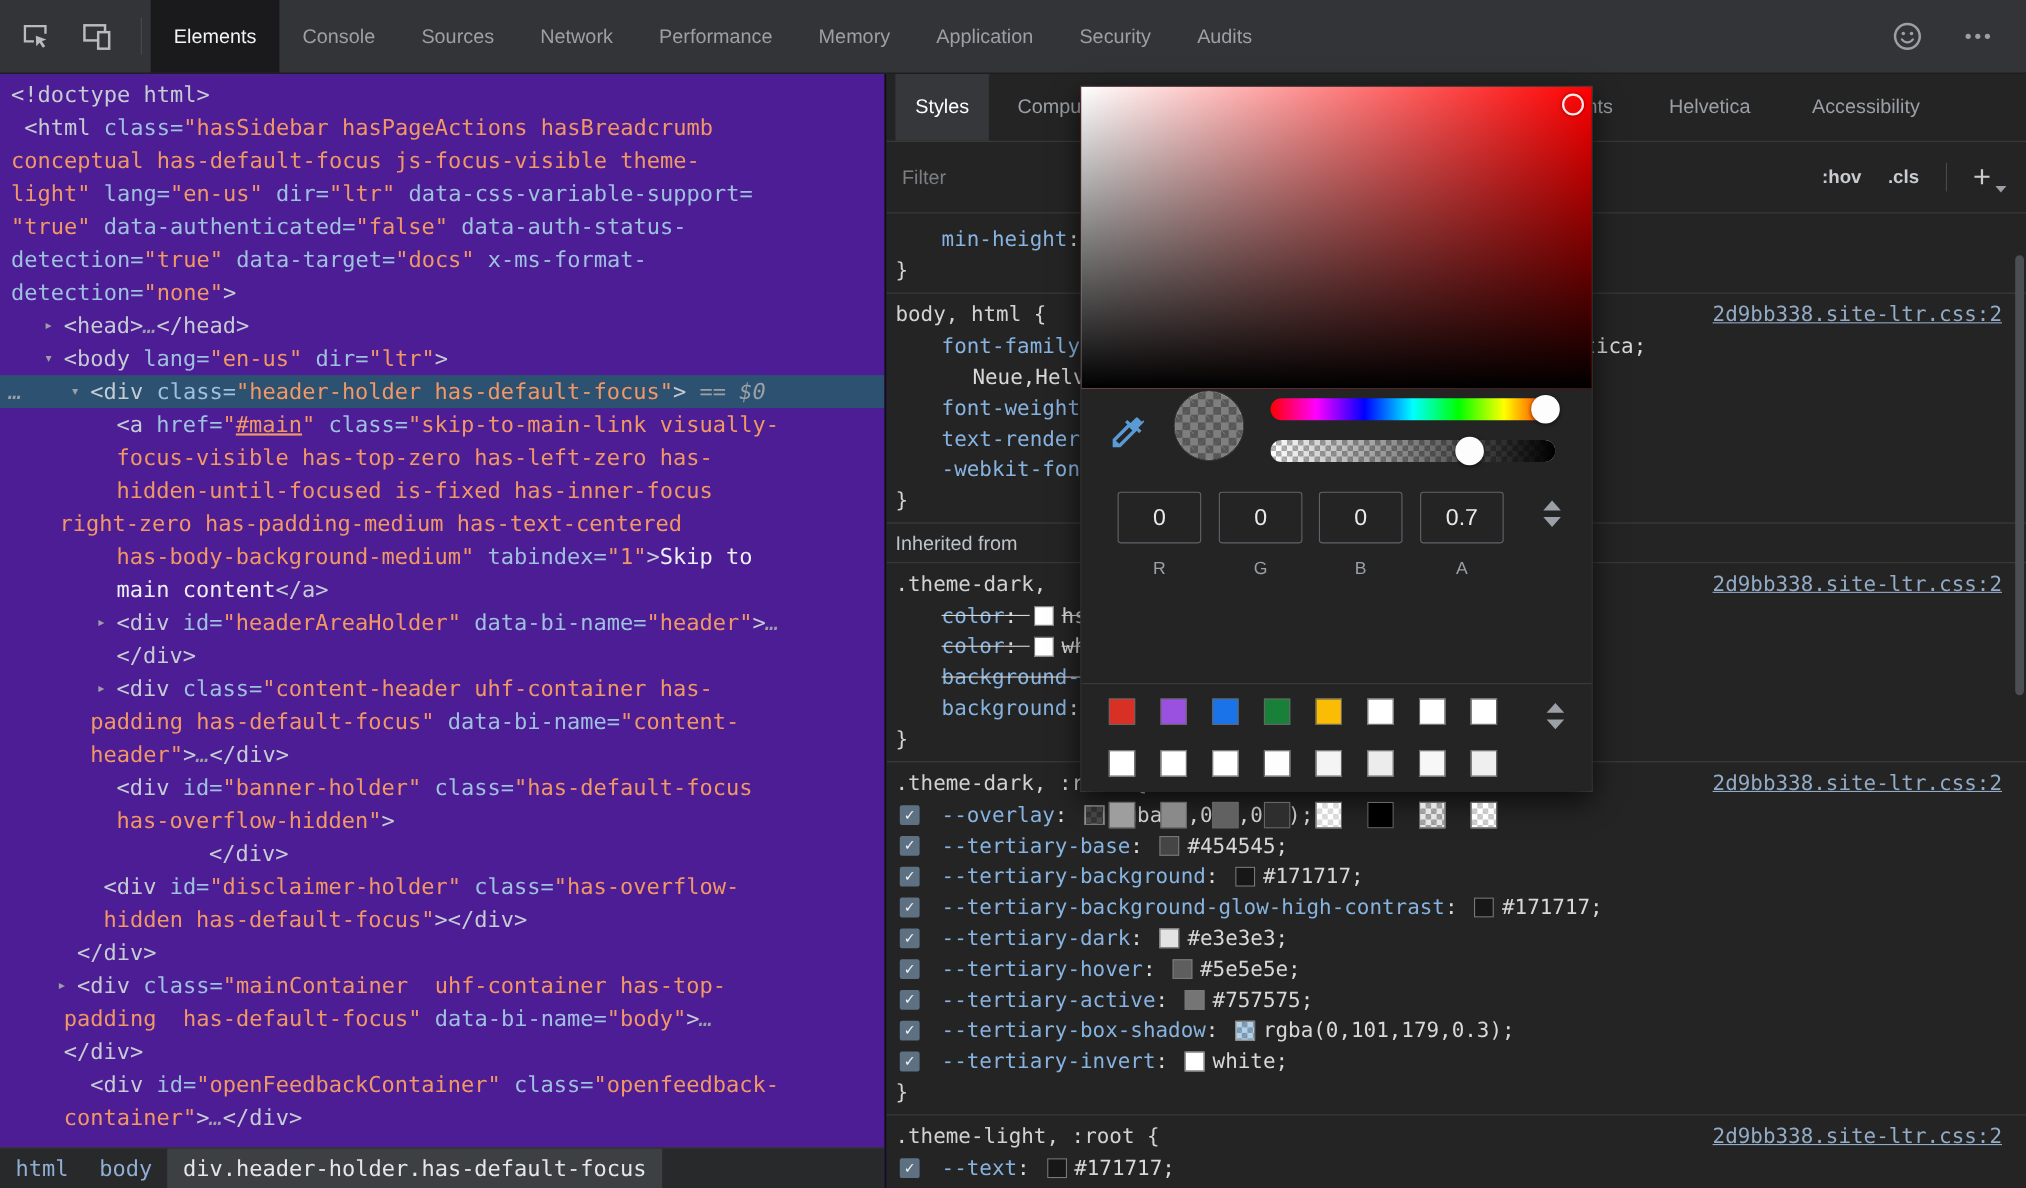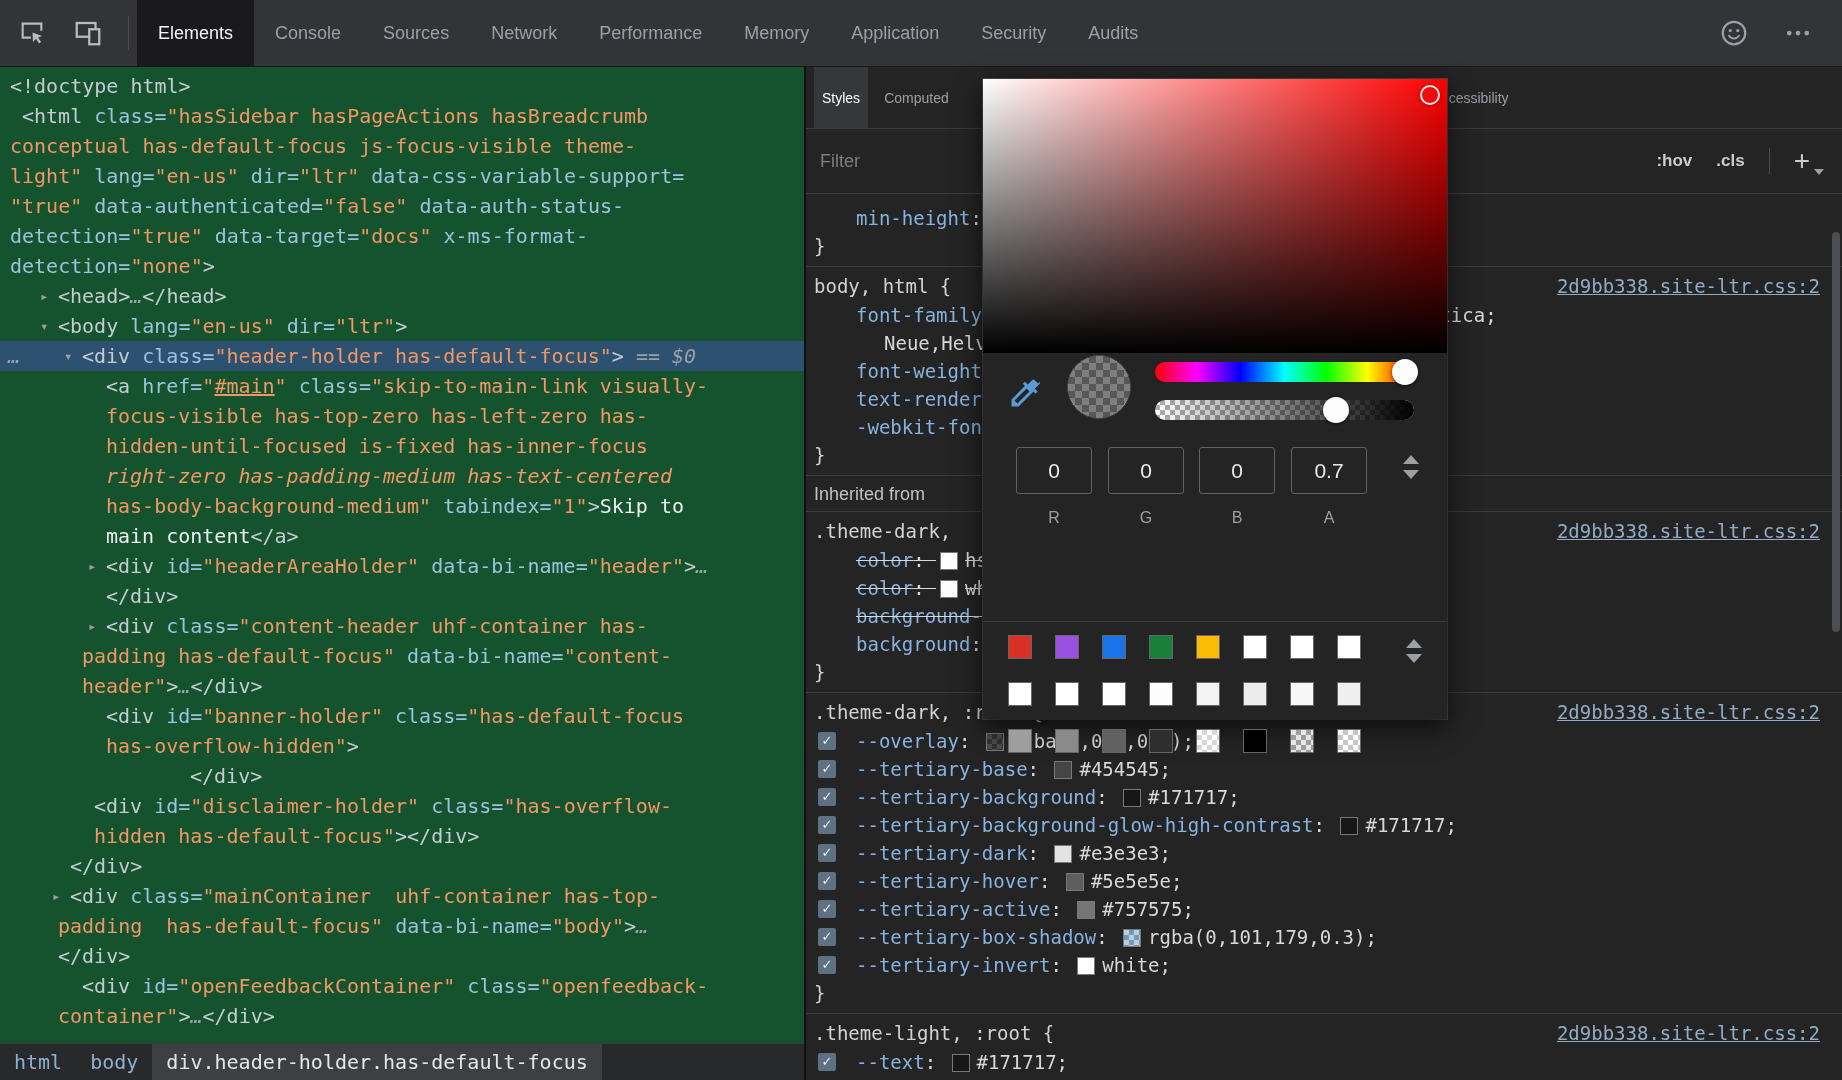--- a/index.html
+++ b/index.html
@@ -12,42 +12,42 @@
   .toolbar-icons{display:flex;align-items:center;padding:0 10px;gap:12px}
   .icon-btn{width:44px;height:44px;display:flex;align-items:center;justify-content:center;border-radius:3px}
   .toolbar-sep{width:1px;background:#4a4a4a;margin:16px 8px}
   .tool-tabs{display:flex}
   .tool-tab{padding:0 21px;display:flex;align-items:center;color:#9aa0a6;font-size:18px;white-space:nowrap}
   .tool-tab.active{background:#1a1a1c;color:#f1f3f4}
   .toolbar-right{margin-left:auto;display:flex;align-items:center;gap:20px;padding-right:22px}
 
   
   .main{display:flex;height:1013px}
-  .elements-panel{width:806px;min-width:806px;background:#14532d;border-right:2px solid #101010;display:flex;flex-direction:column;overflow:hidden}
+  .elements-panel{width:806px;min-width:806px;background:#4c1d95;border-right:2px solid #101010;display:flex;flex-direction:column;overflow:hidden}
   .dom-tree{flex:1;font-family:"DejaVu Sans Mono",monospace;font-size:20px;line-height:30px;padding-top:4px;overflow:hidden}
   .code-line{position:relative;white-space:pre;height:30px}
   .code-line.selected{background:#2d5170}
   .arrow{position:absolute;color:#9aa0a6;font-size:14px;top:0;line-height:30px}
   .gutter{position:absolute;left:8px;color:#9aa0a6;font-style:italic}
   .tk-tag{color:#c5ccd3}
   .tk-attr{color:#9fc1e0}
   .tk-val{color:#f29766}
   .tk-vlink{color:#f29766;text-decoration:underline}
   .tk-text{color:#eceff1}
   .tk-dim{color:#9aa0a6;font-style:italic}
 
   
   .crumbs{height:37px;background:#28292b;border-top:1px solid #3a3a3a;display:flex;align-items:stretch;font-family:"DejaVu Sans Mono",monospace;font-size:20px;overflow:hidden}
   .crumb{display:flex;align-items:center;padding:0 14px;color:#8fb0d4;white-space:nowrap}
   .crumb.active{background:#3d4043;color:#e6e6e6}
 
   
   .styles-panel{flex:1;position:relative;background:#242424;display:flex;flex-direction:column;overflow:hidden}
   .styles-tabs{height:62px;display:flex;align-items:stretch;border-bottom:1px solid #3c3c3c;padding-left:8px}
-  .styles-tab{padding:0 8px;display:flex;align-items:center;font-size:14px;color:#9aa0a6;white-space:nowrap}
+  .styles-tab{padding:0 18px;display:flex;align-items:center;font-size:18px;color:#9aa0a6;white-space:nowrap}
   .styles-tab.active{background:#36373a;color:#ffffff}
   .styles-tab:nth-child(2){margin-left:8px}
   .styles-tab:nth-child(3){margin-left:60px}
   .styles-tab:nth-child(4){margin-left:60px}
   .styles-tab:nth-child(5){margin-left:15px}
   .styles-tab:nth-child(6){margin-left:20px}
 
   .filter-bar{height:65px;display:flex;align-items:center;border-bottom:1px solid #3c3c3c;padding:0 22px 0 14px}
   .filter-text{color:#7b7f83;font-size:18px}
   .filter-controls{margin-left:auto;display:flex;align-items:center;gap:24px}
@@ -172,21 +172,21 @@
           <div class="code-line" style="padding-left: 10px;"><span class="tk-val">light"</span><span class="tk-attr"> lang=</span><span class="tk-val">"en-us"</span><span class="tk-attr"> dir=</span><span class="tk-val">"ltr"</span><span class="tk-attr"> data-css-variable-support=</span></div>
           <div class="code-line" style="padding-left: 10px;"><span class="tk-val">"true"</span><span class="tk-attr"> data-authenticated=</span><span class="tk-val">"false"</span><span class="tk-attr"> data-auth-status-</span></div>
           <div class="code-line" style="padding-left: 10px;"><span class="tk-attr">detection=</span><span class="tk-val">"true"</span><span class="tk-attr"> data-target=</span><span class="tk-val">"docs"</span><span class="tk-attr"> x-ms-format-</span></div>
           <div class="code-line" style="padding-left: 10px;"><span class="tk-attr">detection=</span><span class="tk-val">"none"</span><span class="tk-tag">&gt;</span></div>
           <div class="code-line" style="padding-left: 58px;"><span class="arrow" style="left: 40px;">▸</span><span class="tk-tag">&lt;head&gt;</span><span class="tk-dim">…</span><span class="tk-tag">&lt;/head&gt;</span></div>
           <div class="code-line" style="padding-left: 58px;"><span class="arrow" style="left: 40px;">▾</span><span class="tk-tag">&lt;body</span><span class="tk-attr"> lang=</span><span class="tk-val">"en-us"</span><span class="tk-attr"> dir=</span><span class="tk-val">"ltr"</span><span class="tk-tag">&gt;</span></div>
           <div class="code-line selected" style="padding-left: 82px;"><span class="gutter">…</span><span class="arrow" style="left: 64px;">▾</span><span class="tk-tag">&lt;div</span><span class="tk-attr"> class=</span><span class="tk-val">"header-holder has-default-focus"</span><span class="tk-tag">&gt;</span><span class="tk-dim"> == $0</span></div>
           <div class="code-line" style="padding-left: 106px;"><span class="tk-tag">&lt;a</span><span class="tk-attr"> href=</span><span class="tk-val">"</span><span class="tk-vlink">#main</span><span class="tk-val">"</span><span class="tk-attr"> class=</span><span class="tk-val">"skip-to-main-link visually-</span></div>
           <div class="code-line" style="padding-left: 106px;"><span class="tk-val">focus-visible has-top-zero has-left-zero has-</span></div>
           <div class="code-line" style="padding-left: 106px;"><span class="tk-val">hidden-until-focused is-fixed has-inner-focus</span></div>
-          <div class="code-line" style="padding-left: 106px; font-style: italic;"><span class="tk-val">right-zero has-padding-medium has-text-centered</span></div>
+          <div class="code-line" style="padding-left: 54px;"><span class="tk-val">right-zero has-padding-medium has-text-centered</span></div>
           <div class="code-line" style="padding-left: 106px;"><span class="tk-val">has-body-background-medium"</span><span class="tk-attr"> tabindex=</span><span class="tk-val">"1"</span><span class="tk-tag">&gt;</span><span class="tk-text">Skip to</span></div>
           <div class="code-line" style="padding-left: 106px;"><span class="tk-text">main content</span><span class="tk-tag">&lt;/a&gt;</span></div>
           <div class="code-line" style="padding-left: 106px;"><span class="arrow" style="left: 88px;">▸</span><span class="tk-tag">&lt;div</span><span class="tk-attr"> id=</span><span class="tk-val">"headerAreaHolder"</span><span class="tk-attr"> data-bi-name=</span><span class="tk-val">"header"</span><span class="tk-tag">&gt;</span><span class="tk-dim">…</span></div>
           <div class="code-line" style="padding-left: 106px;"><span class="tk-tag">&lt;/div&gt;</span></div>
           <div class="code-line" style="padding-left: 106px;"><span class="arrow" style="left: 88px;">▸</span><span class="tk-tag">&lt;div</span><span class="tk-attr"> class=</span><span class="tk-val">"content-header uhf-container has-</span></div>
           <div class="code-line" style="padding-left: 82px;"><span class="tk-val">padding has-default-focus"</span><span class="tk-attr"> data-bi-name=</span><span class="tk-val">"content-</span></div>
           <div class="code-line" style="padding-left: 82px;"><span class="tk-val">header"</span><span class="tk-tag">&gt;</span><span class="tk-dim">…</span><span class="tk-tag">&lt;/div&gt;</span></div>
           <div class="code-line" style="padding-left: 106px;"><span class="tk-tag">&lt;div</span><span class="tk-attr"> id=</span><span class="tk-val">"banner-holder"</span><span class="tk-attr"> class=</span><span class="tk-val">"has-default-focus</span></div>
           <div class="code-line" style="padding-left: 106px;"><span class="tk-val">has-overflow-hidden"</span><span class="tk-tag">&gt;</span></div>
           <div class="code-line" style="padding-left: 190px;"><span class="tk-tag">&lt;/div&gt;</span></div>

